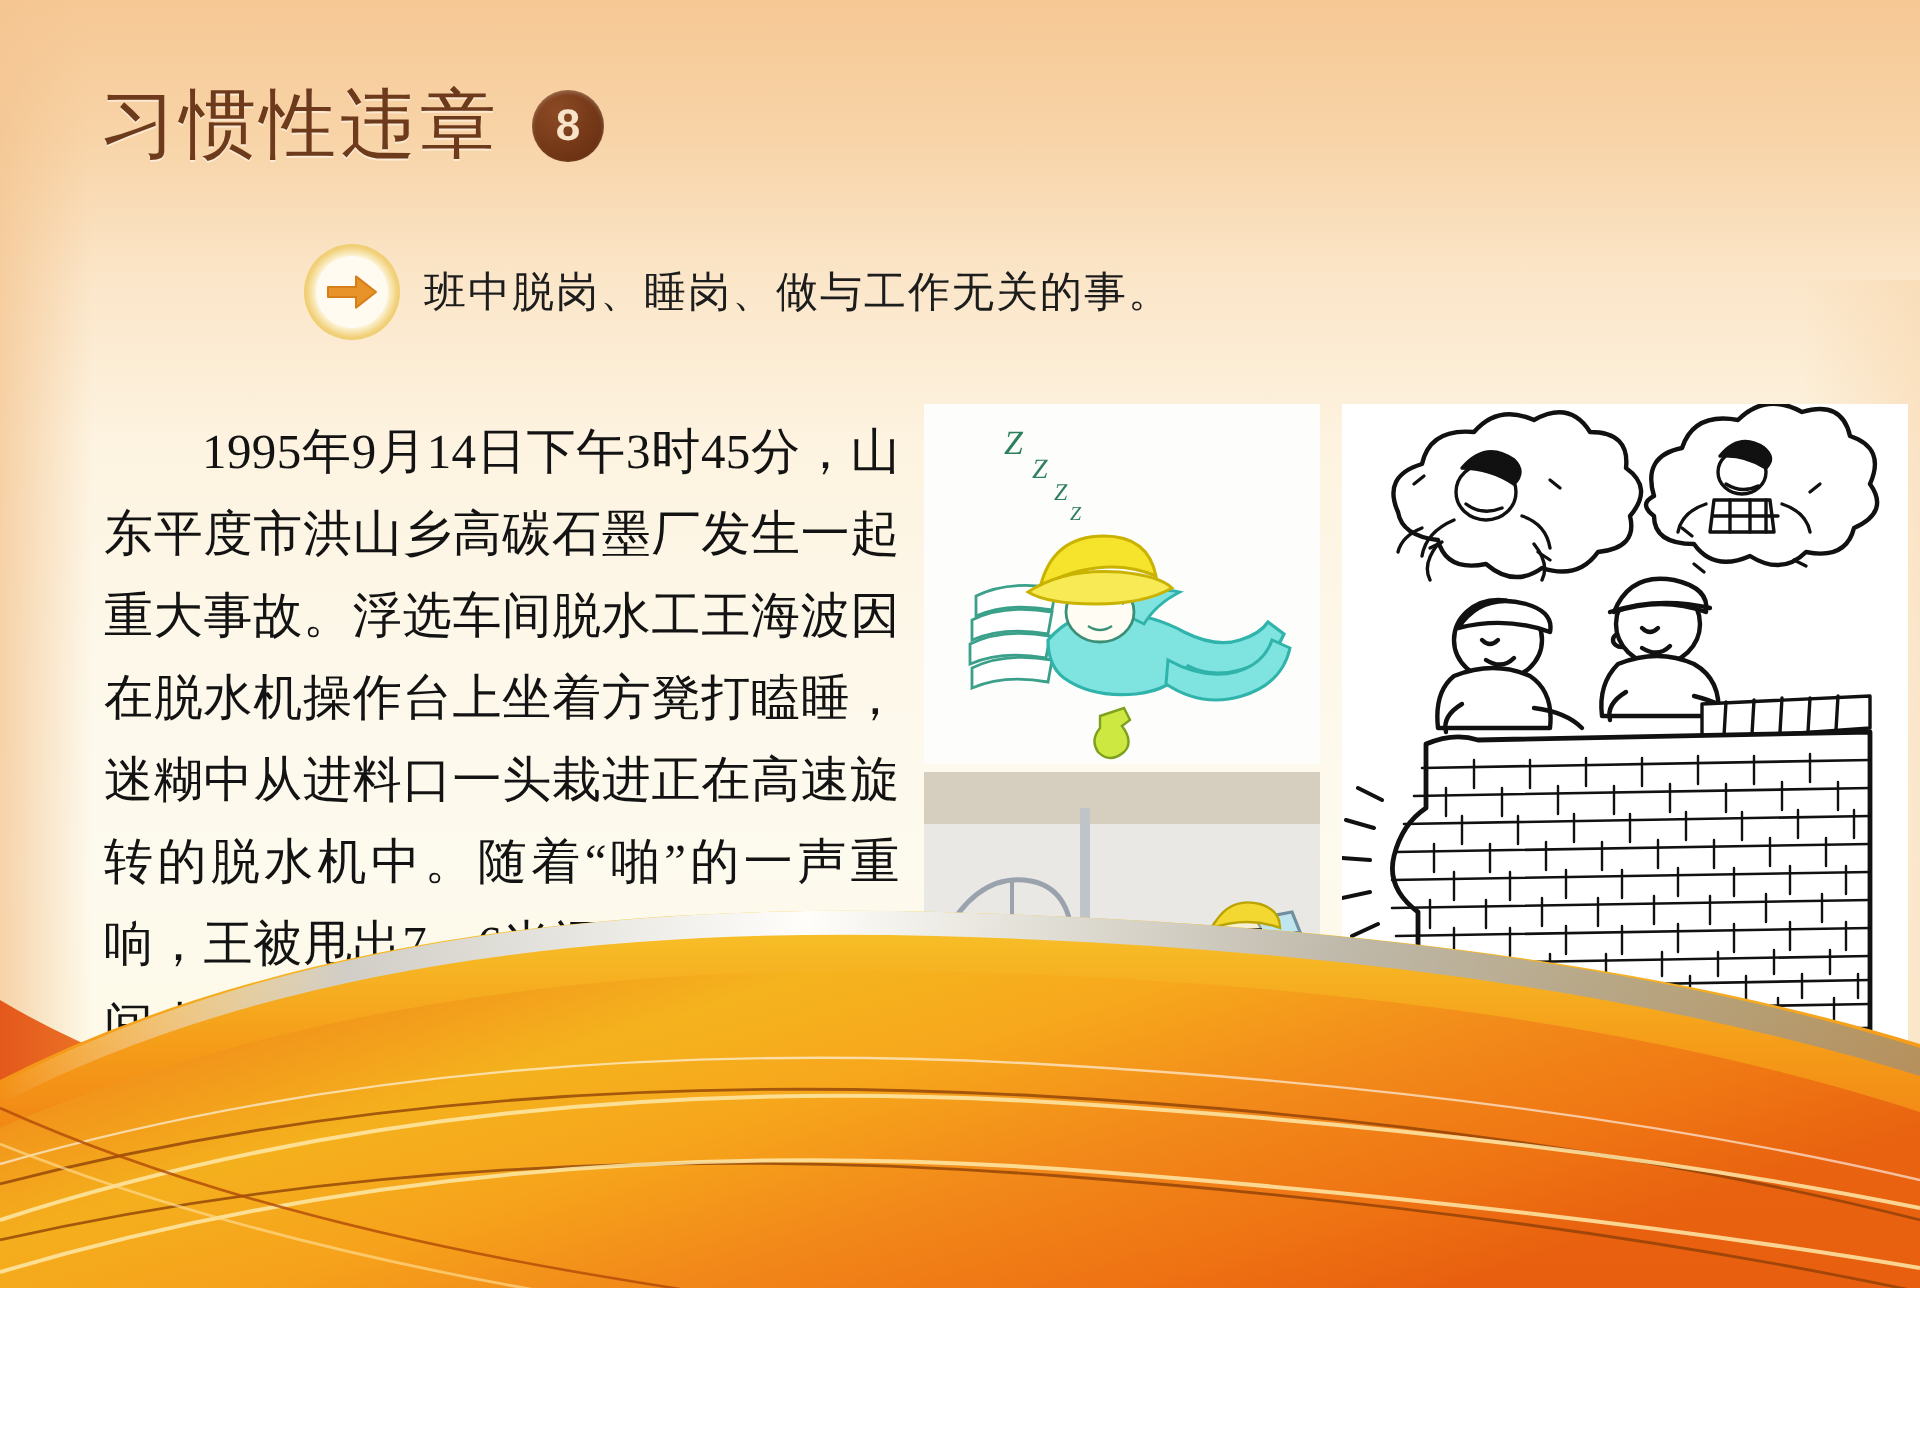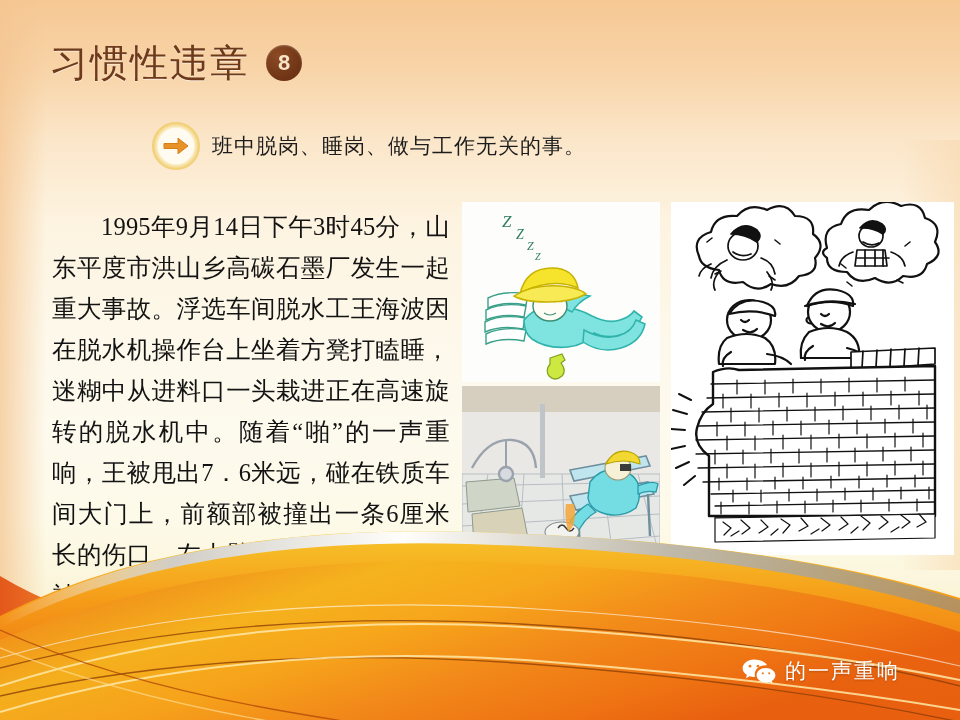--- a/index.html
+++ b/index.html
@@ -3,21 +3,21 @@
 <meta charset="utf-8">
 <style>
   html, body {
     margin: 0;
     padding: 0;
     background: #ffffff;
   }
   #slide {
     position: relative;
     width: 960px;
-    height: 720px;
+    height: 644px;
     overflow: hidden;
     font-family: "Liberation Serif", "DejaVu Serif", serif;
     background: linear-gradient(to bottom,
         #f6c894 0px,
         #f8d4a8 70px,
         #fbe6c9 140px,
         #fdf3e0 220px,
         #fdf8ea 330px,
         #fdfaee 430px,
         #fdfae9 520px,

